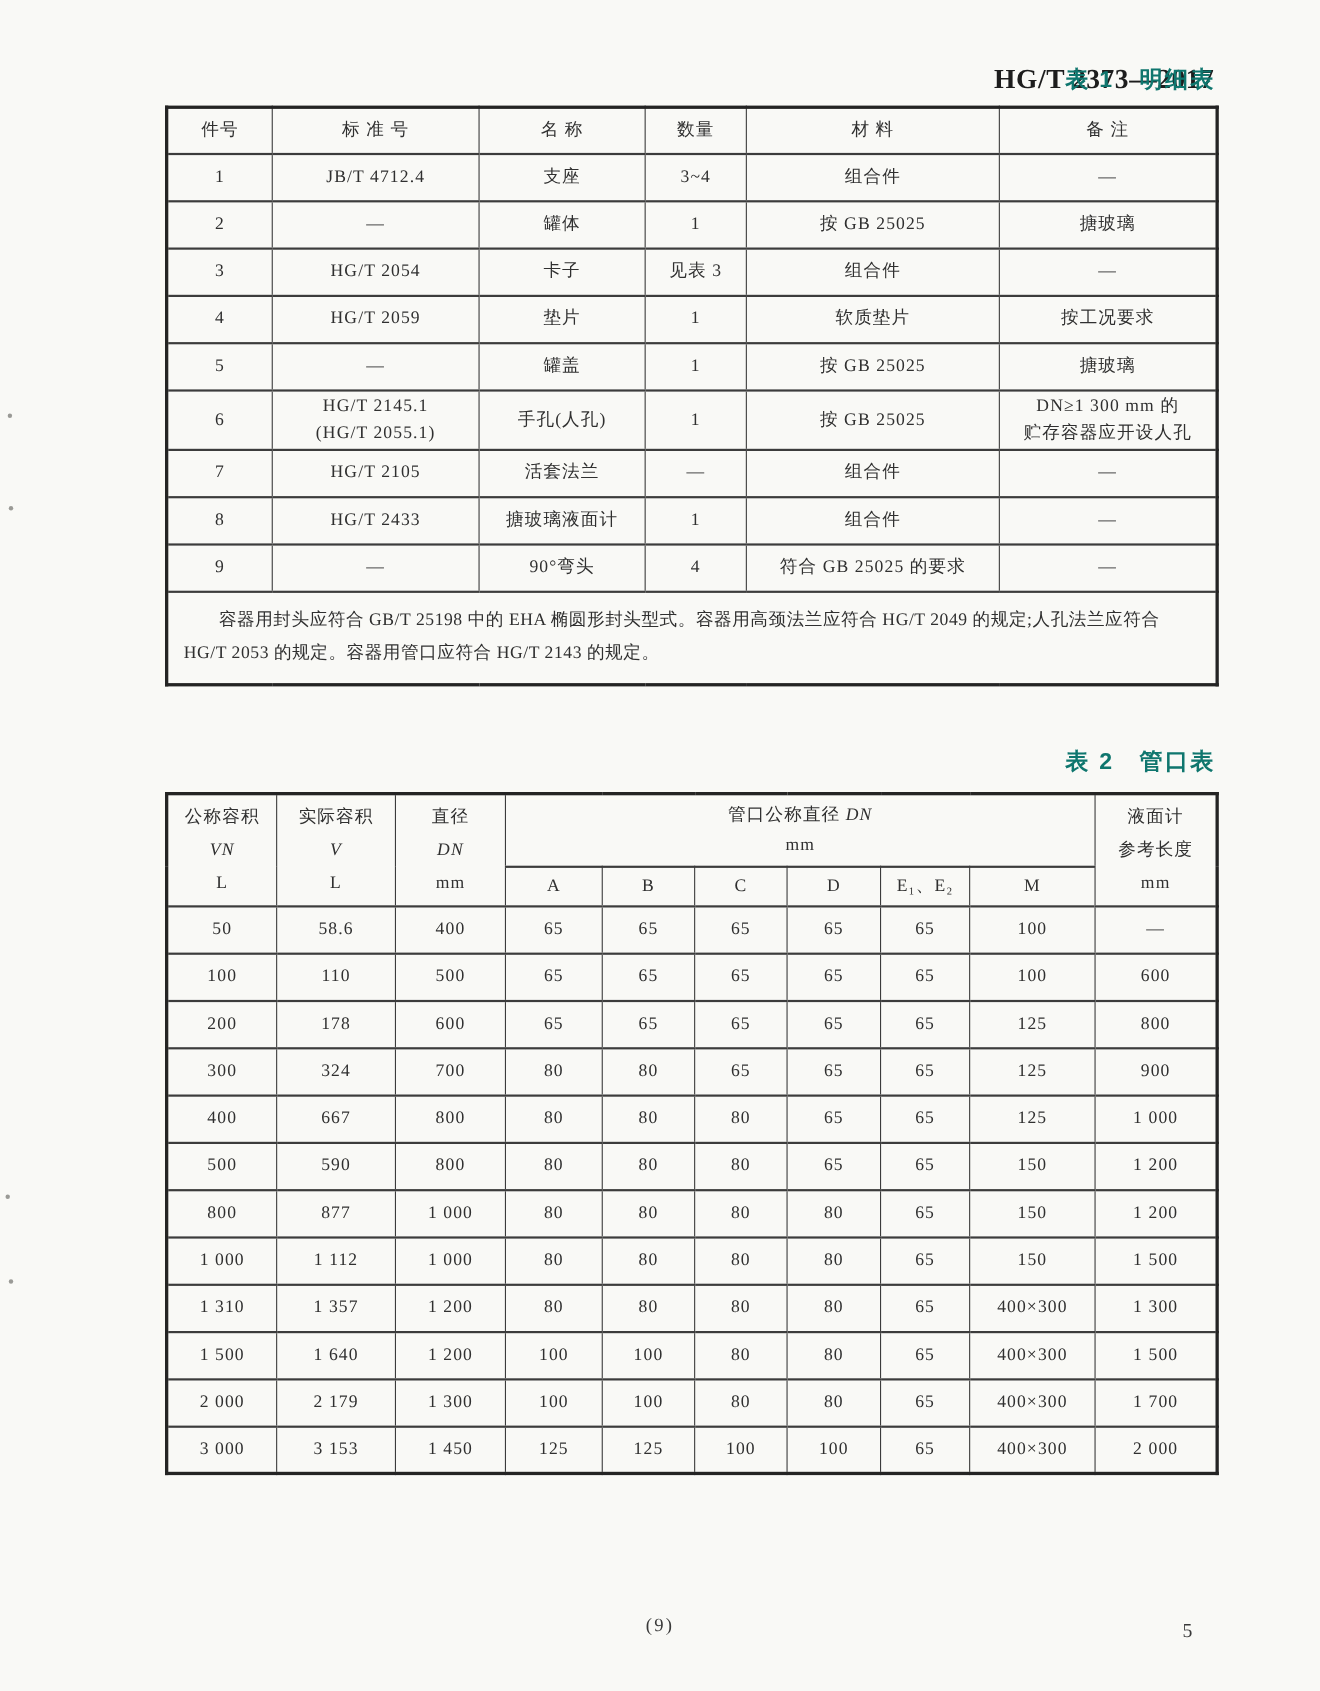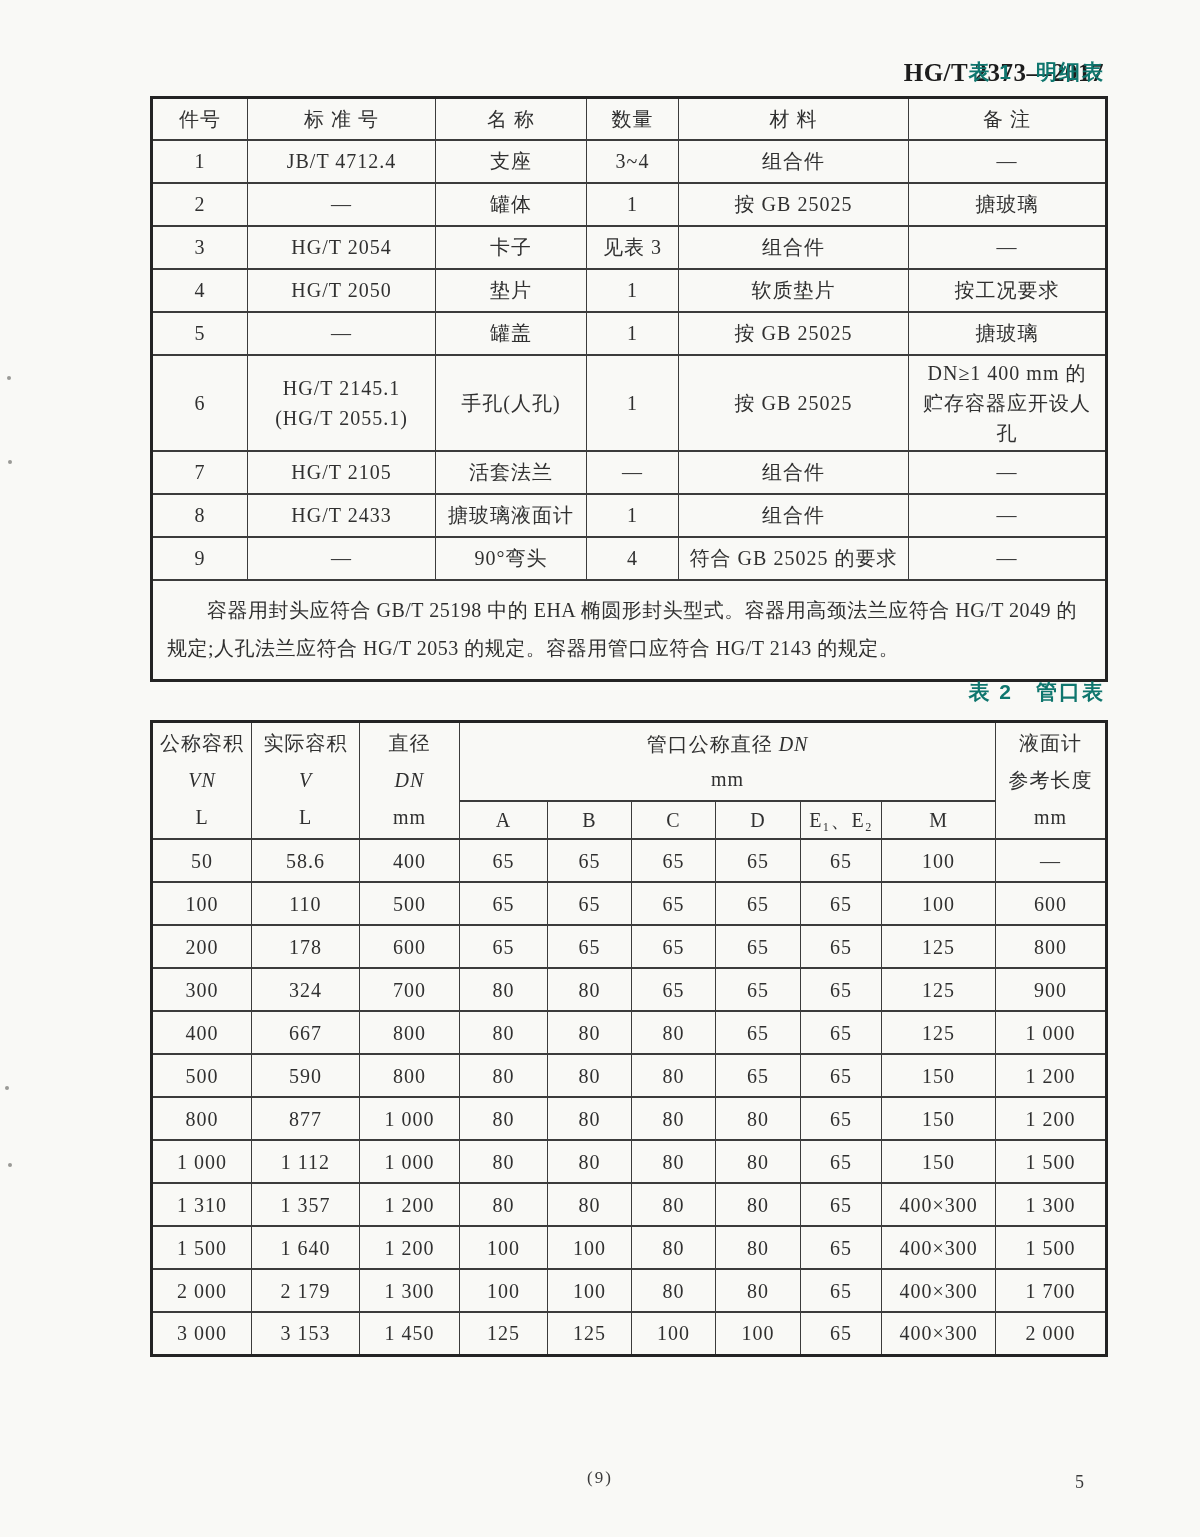--- a/index.html
+++ b/index.html
@@ -35,21 +35,21 @@
   #t1-title { top: 58px; }
   #t2-title { top: 678px; }
 
   table.doc-table {
     position: absolute;
     left: 150px;
     width: 955px;
     table-layout: fixed;
     border-collapse: collapse;
     border: 3px solid #242424;
-    font-size: 20px;
+    font-size: 16px;
     color: #303030;
   }
   #table1 { top: 96px; }
   #table2 { top: 720px; border-radius: 17px; }
 
   .doc-table th, .doc-table td {
     border: 1px solid #3c3c3c;
     border-top-width: 2px;
     border-bottom-width: 2px;
     text-align: center;
@@ -146,42 +146,42 @@
       <tr>
         <td>3</td>
         <td>HG/T 2054</td>
         <td>卡子</td>
         <td>见表 3</td>
         <td>组合件</td>
         <td>—</td>
       </tr>
       <tr>
         <td>4</td>
-        <td>HG/T 2050</td>
+        <td>HG/T 2059</td>
         <td>垫片</td>
         <td>1</td>
         <td>软质垫片</td>
         <td>按工况要求</td>
       </tr>
       <tr>
         <td>5</td>
         <td>—</td>
         <td>罐盖</td>
         <td>1</td>
         <td>按 GB 25025</td>
         <td>搪玻璃</td>
       </tr>
       <tr>
         <td>6</td>
         <td>HG/T 2145.1
 (HG/T 2055.1)</td>
         <td>手孔(人孔)</td>
         <td>1</td>
         <td>按 GB 25025</td>
-        <td>DN≥1 400 mm 的
+        <td>DN≥1 300 mm 的
 贮存容器应开设人孔</td>
       </tr>
       <tr>
         <td>7</td>
         <td>HG/T 2105</td>
         <td>活套法兰</td>
         <td>—</td>
         <td>组合件</td>
         <td>—</td>
       </tr>

